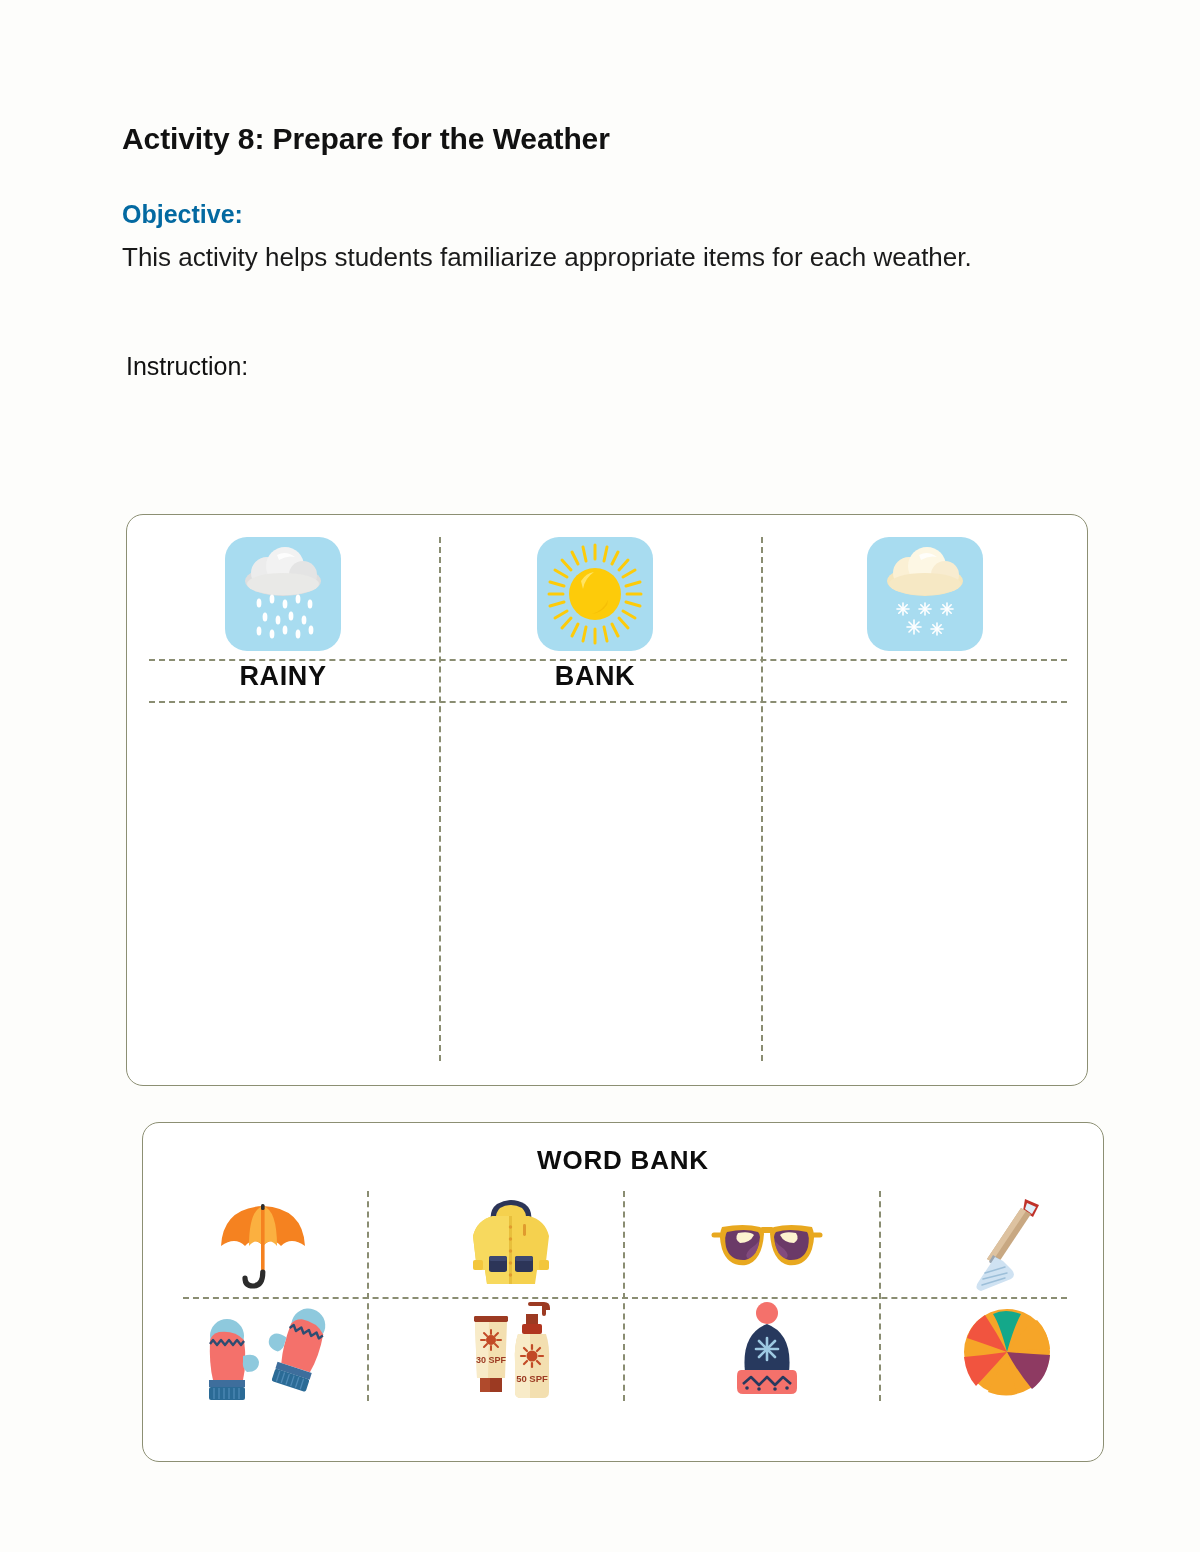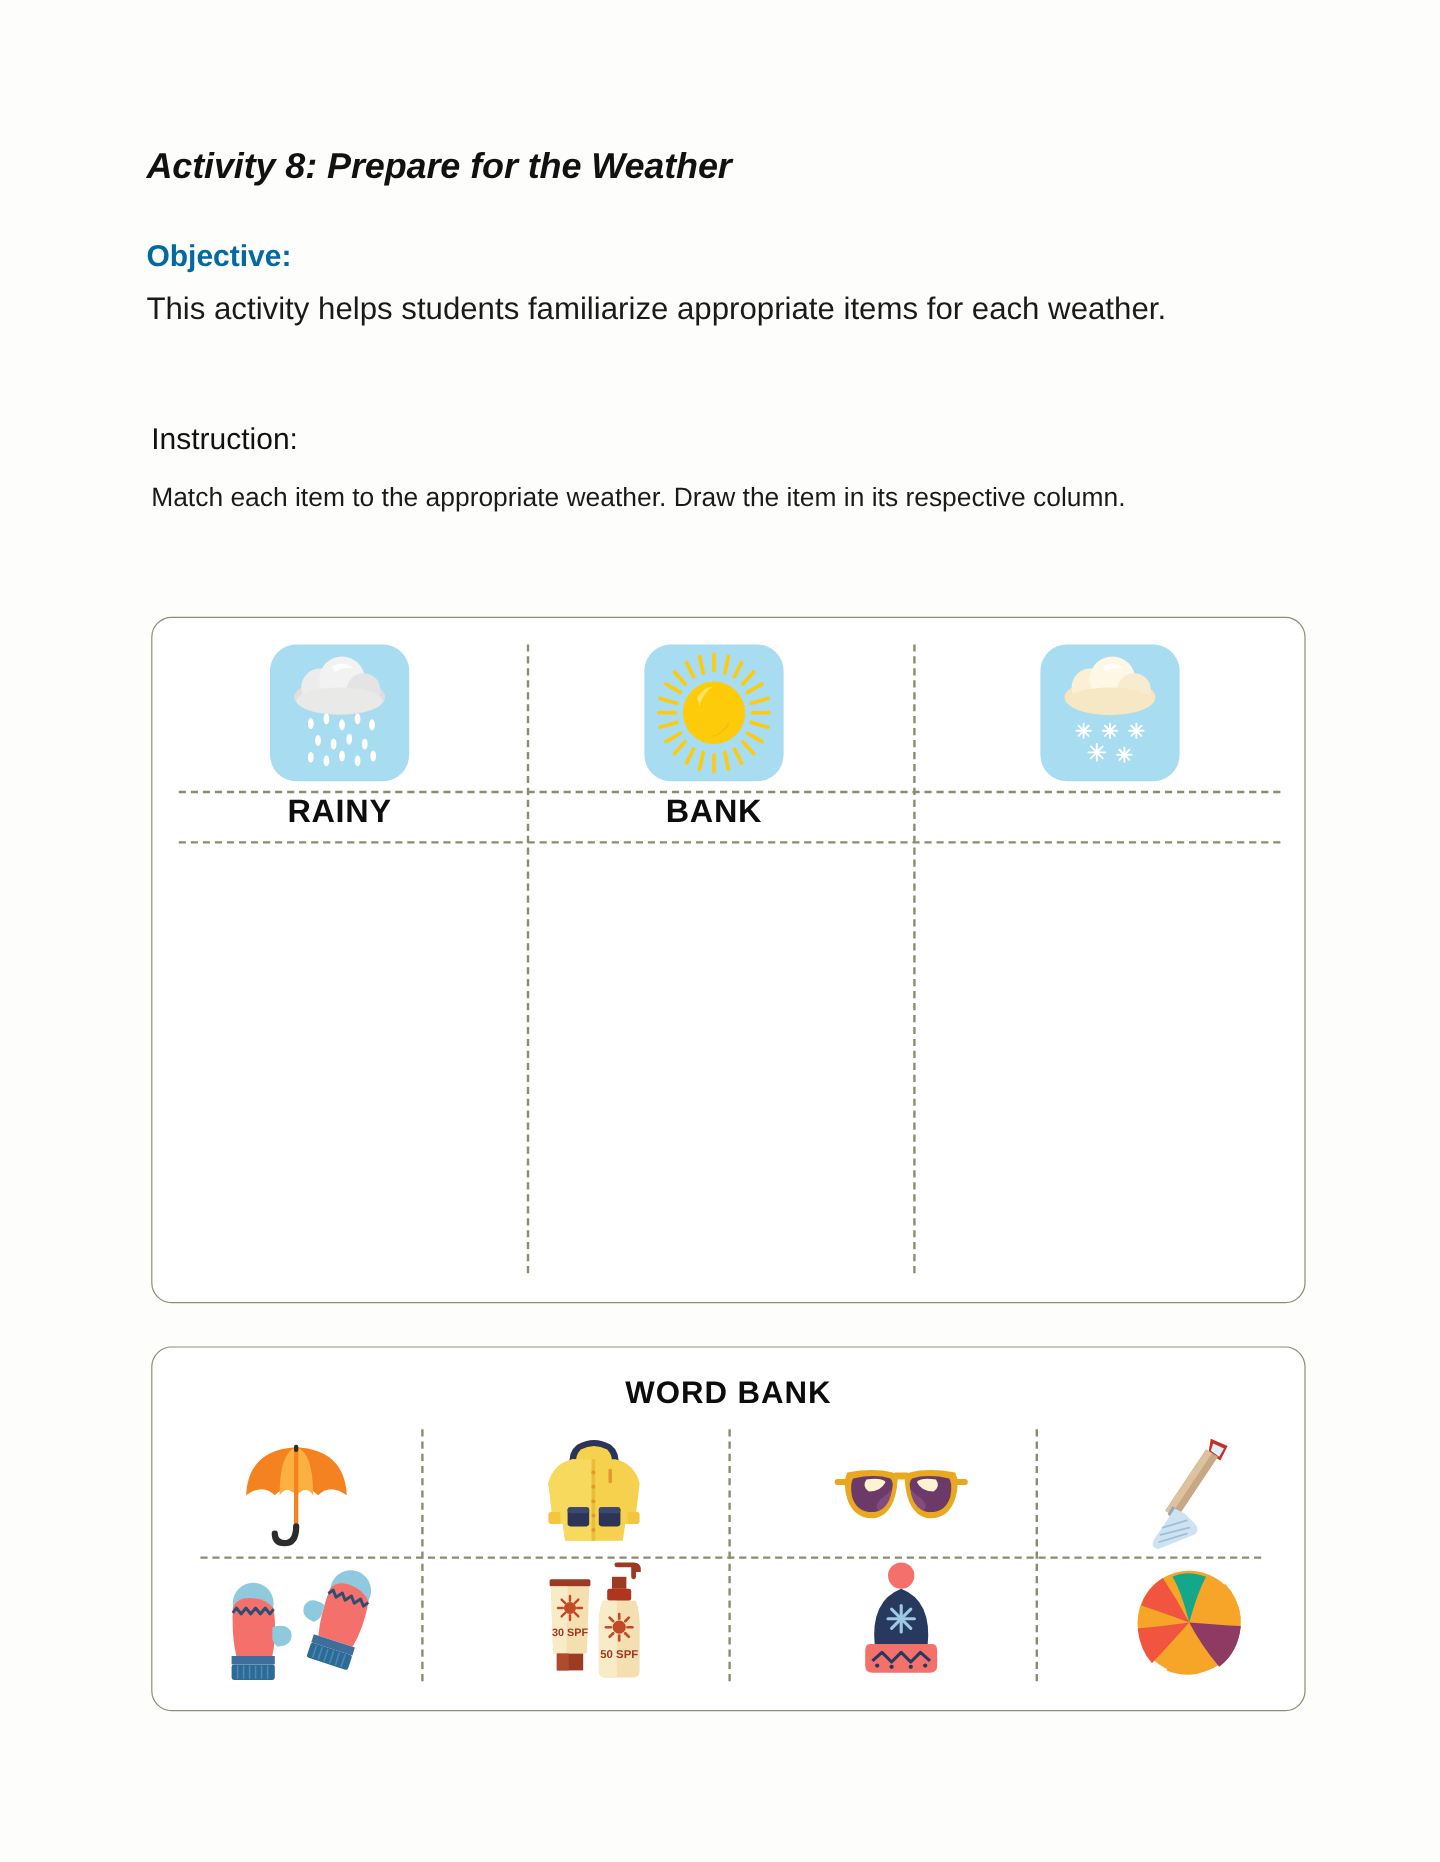--- a/index.html
+++ b/index.html
@@ -24,21 +24,20 @@
 
   
   .title {
     position: absolute;
     left: 122px;
     top: 122px;
     font-size: 30px;
     font-weight: 700;
     letter-spacing: -0.1px;
     color: #111111;
-    font-style: italic;
   }
 
   .objective-head {
     position: absolute;
     left: 122px;
     top: 200px;
     font-size: 25px;
     font-weight: 700;
     color: #0369a1;
   }
@@ -83,24 +82,24 @@
   }
 
   #sort-card {
     left: 126px;
     top: 514px;
     width: 962px;
     height: 572px;
   }
 
   #word-bank-card {
-    left: 126px;
+    left: 142px;
     top: 1122px;
     width: 962px;
-    height: 304px;
+    height: 340px;
   }
 
   
   .h-dash {
     position: absolute;
     left: 22px;
     width: 918px;
     height: 0;
     border-top: 2.2px dashed #8a8d72;
   }
@@ -205,21 +204,20 @@
 <body>
 
 <div class="page">
 
   <h1 class="title">Activity 8: Prepare for the Weather</h1>
 
   <h2 class="objective-head">Objective:</h2>
   <p class="objective-body">This activity helps students familiarize appropriate items for each weather.</p>
 
   <h2 class="instruction-head">Instruction:</h2>
-  <p class="instruction-body">Match each item to the appropriate weather. Draw the item in its respective column.</p>
 
   <div class="card" id="sort-card">
 
     <div class="h-dash" id="h-dash-top"></div>
     <div class="h-dash" id="h-dash-bot"></div>
     <div class="v-dash" id="v-dash-1"></div>
     <div class="v-dash" id="v-dash-2"></div>
 
     <div class="sort-col" id="sort-col-0">
       <div class="weather-tile">

